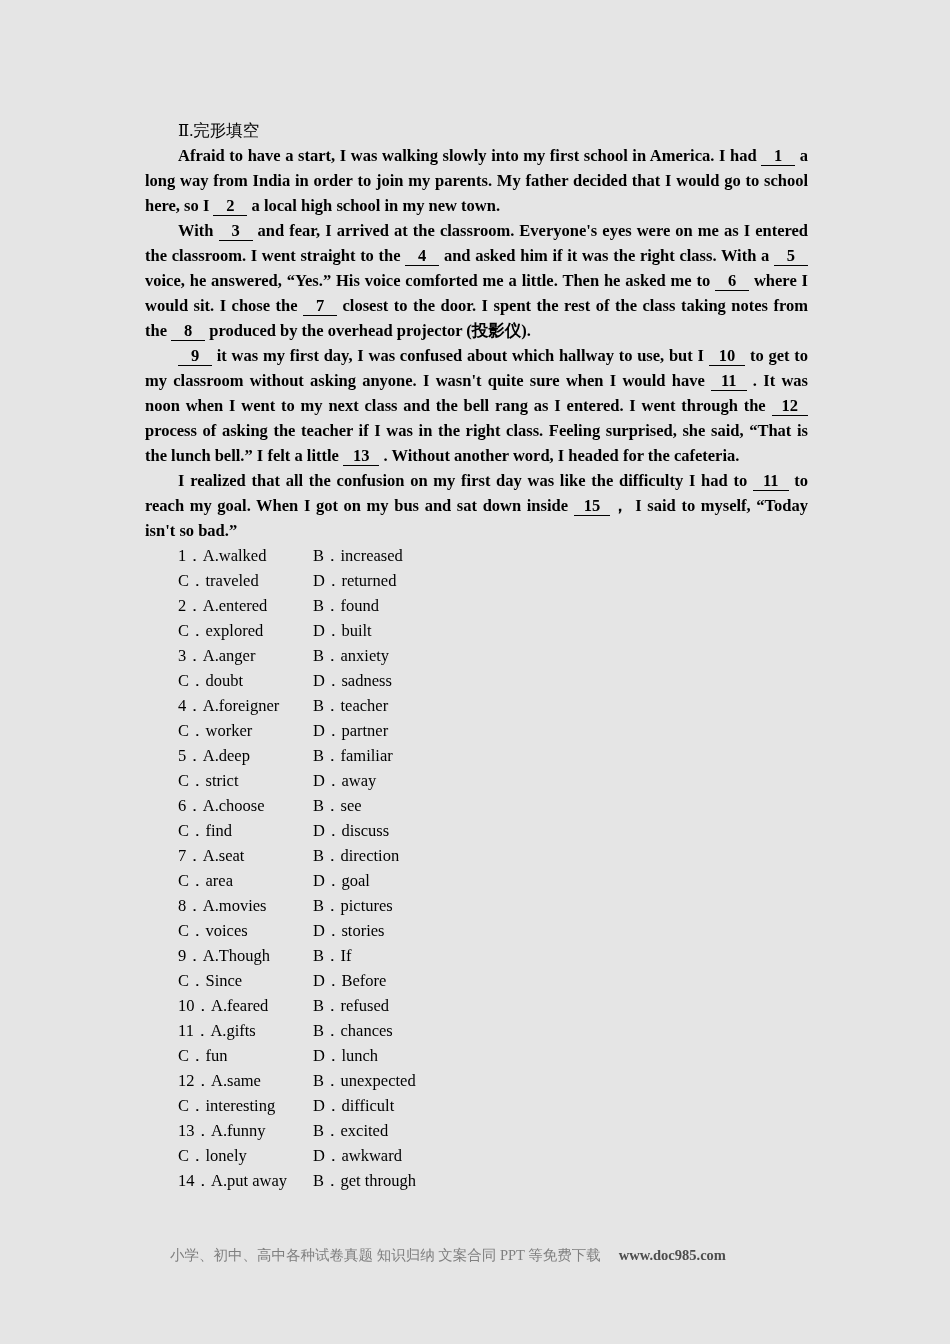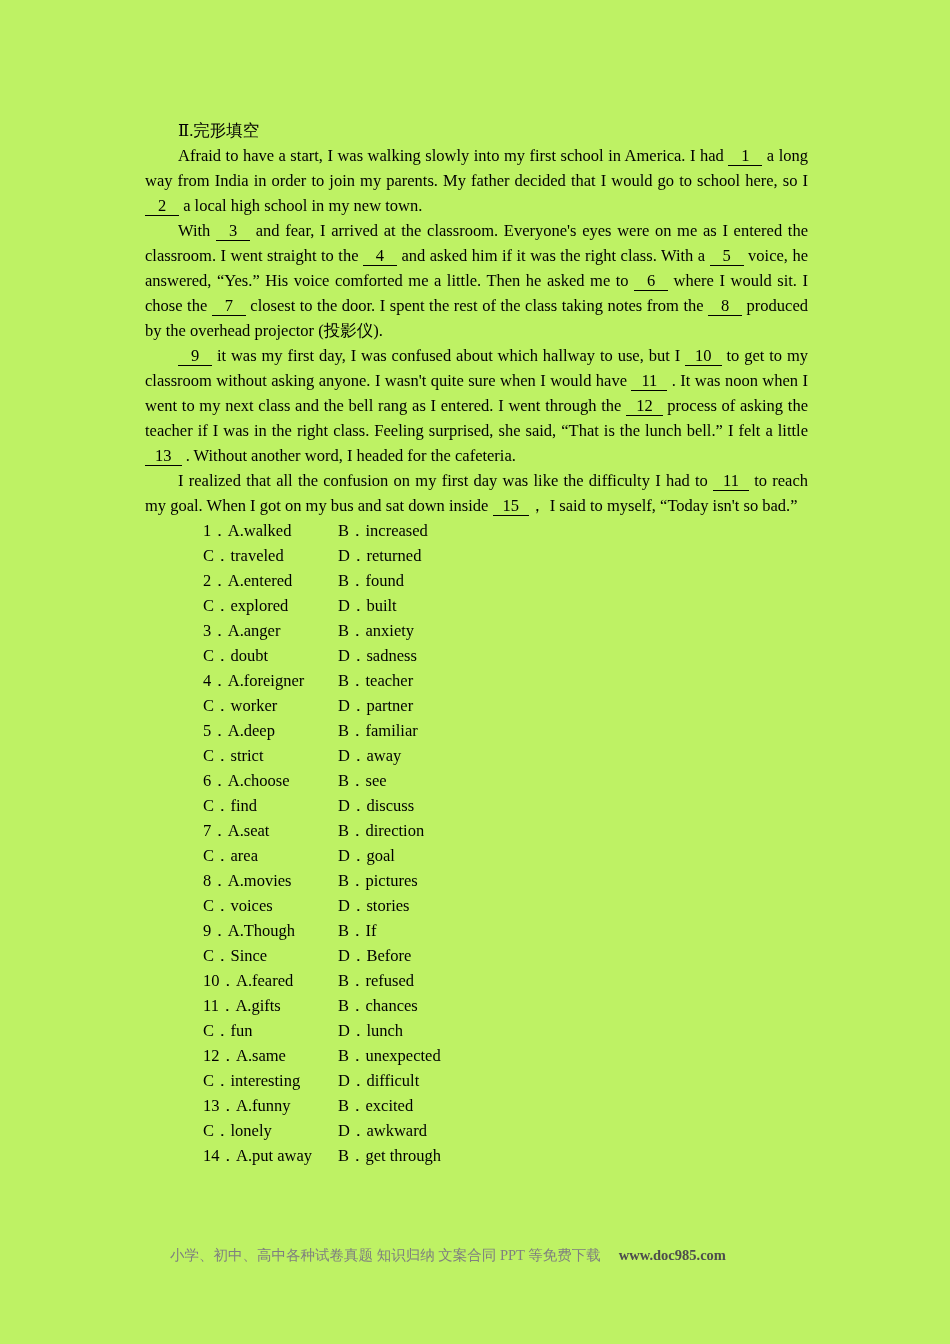--- a/index.html
+++ b/index.html
@@ -4,21 +4,21 @@
 <style>
   html, body {
     margin: 0;
     padding: 0;
     background: #ffffff;
   }
   .page {
     position: relative;
     width: 950px;
     height: 1344px;
-    background: #bef264;
+    background: #e5e5e5;
     font-family: "Liberation Serif", "DejaVu Serif", serif;
     color: #000000;
     overflow: hidden;
   }
   .content {
     position: absolute;
     left: 145px;
     top: 118px;
     width: 663px;
     font-size: 16.5px;
@@ -27,39 +27,39 @@
   .content p {
     margin: 0;
   }
   .section-title {
     text-indent: 33px;
     font-weight: normal;
   }
   .passage p {
     text-align: justify;
     text-indent: 33px;
+    font-weight: bold;
   }
   .blank {
     display: inline-block;
     text-indent: 0;
     min-width: 14px;
     padding: 0 10px;
     text-align: center;
     border-bottom: 1px solid #000;
     line-height: 19px;
   }
   .opt-line {
     padding-left: 33px;
     text-align: left;
     white-space: nowrap;
   }
   .opt-line .c1 {
     display: inline-block;
     width: 135px;
-    margin-left: 25px;
   }
   .footer {
     position: absolute;
     top: 1246px;
     left: 0;
     width: 896px;
     text-align: center;
     font-size: 14.5px;
     color: #7f7f7f;
     font-family: "Liberation Serif", "DejaVu Serif", serif;

